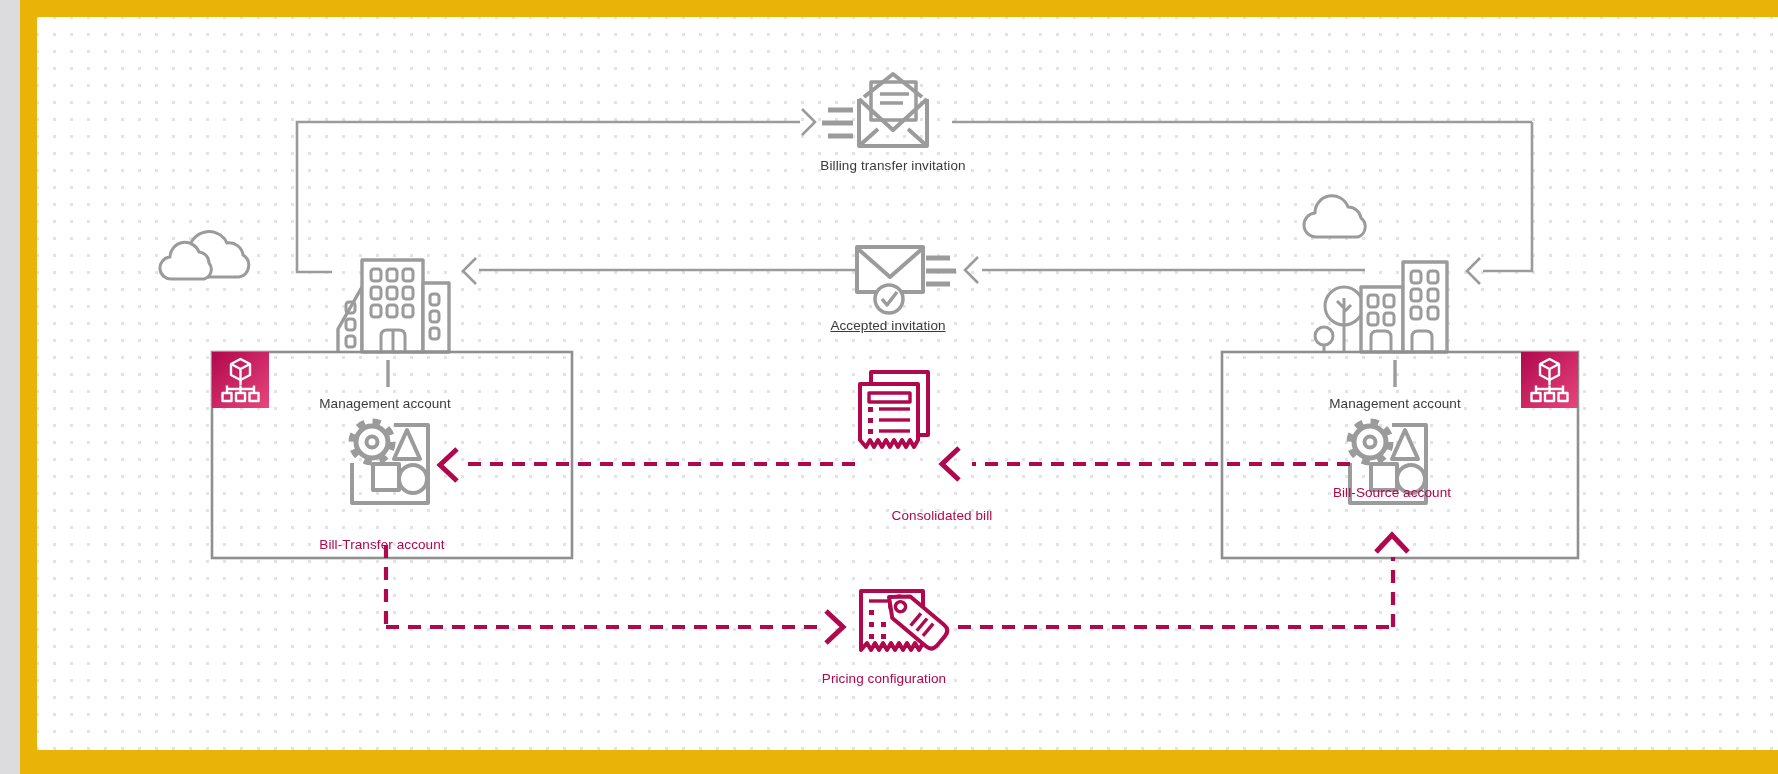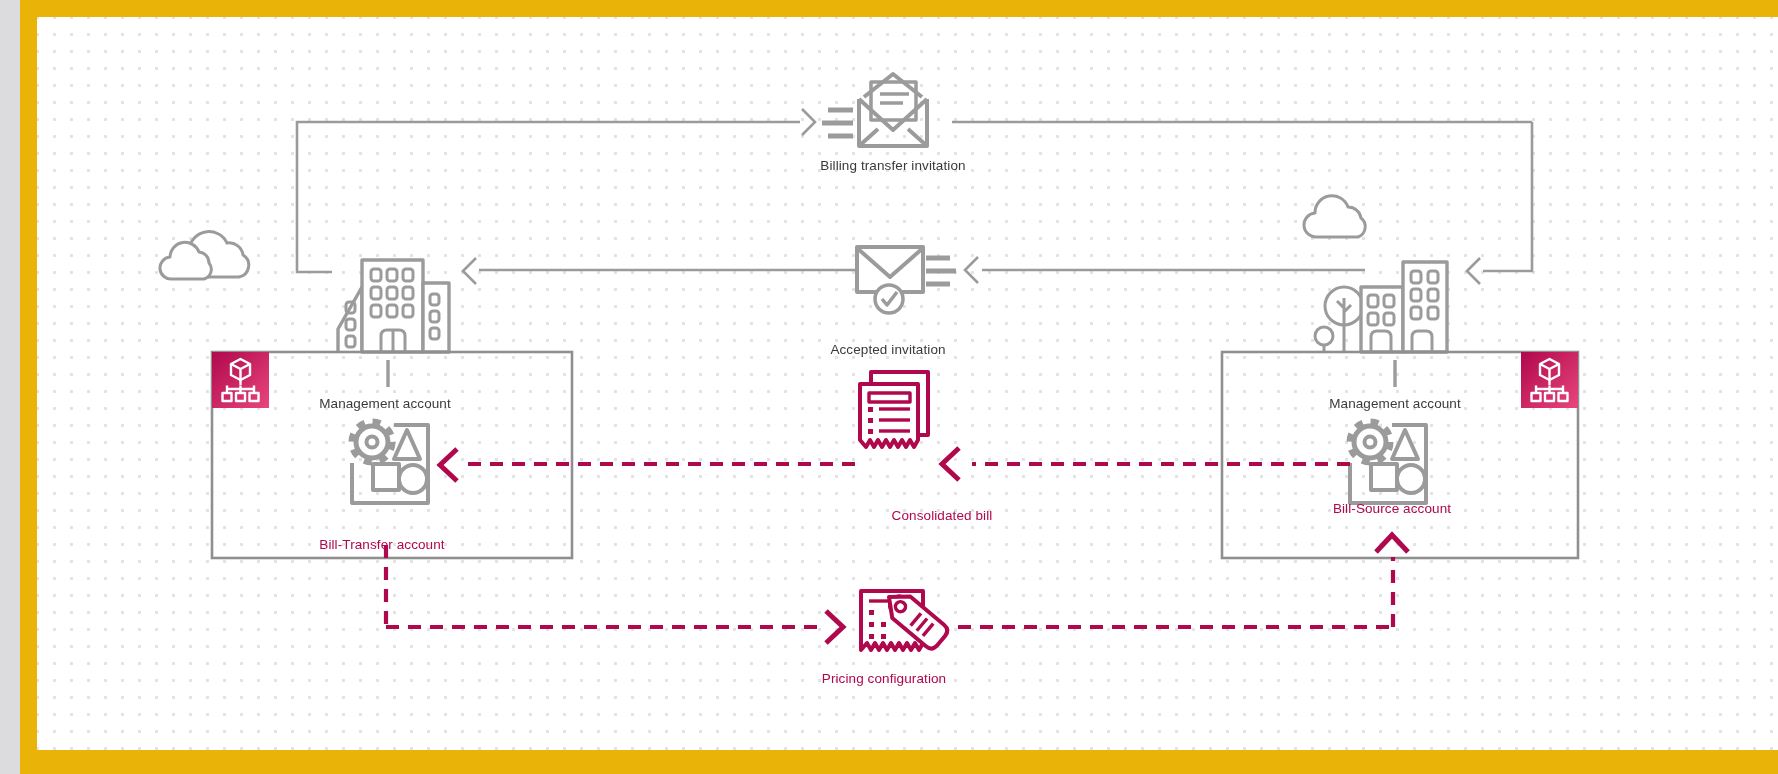--- a/index.html
+++ b/index.html
@@ -202,20 +202,20 @@
       <path d="M28.5,7 L38,12 L38,23 L28.5,28 L19,23 L19,12 Z"></path>
       <path d="M19,12 L28.5,17 L38,12 M28.5,17 L28.5,28"></path>
       <path d="M28.5,28 L28.5,33 M15,37 L42,37 M15,33.5 L15,41 M28.5,33.5 L28.5,41 M42,33.5 L42,41"></path>
       <rect x="10.5" y="41" width="9" height="8"></rect>
       <rect x="24" y="41" width="9" height="8"></rect>
       <rect x="37.5" y="41" width="9" height="8"></rect>
     </svg>
   </div>
 
   <div class="lbl dark" style="left:873px;top:158px;">Billing transfer invitation</div>
-  <div class="lbl dark" style="left:868px;top:342px;">Accepted invitation</div>
+  <div class="lbl dark" style="left:868px;top:318px;text-decoration:underline;">Accepted invitation</div>
   <div class="lbl dark" style="left:365px;top:396px;">Management account</div>
   <div class="lbl dark" style="left:1375px;top:396px;">Management account</div>
   <div class="lbl pink" style="left:362px;top:537px;">Bill-Transfer account</div>
-  <div class="lbl pink" style="left:1372px;top:501px;">Bill-Source account</div>
+  <div class="lbl pink" style="left:1372px;top:485px;">Bill-Source account</div>
   <div class="lbl pink" style="left:922px;top:508px;">Consolidated bill</div>
   <div class="lbl pink" style="left:864px;top:671px;text-align:right;">Pricing configuration</div>
 </div>
 
 </body></html>

